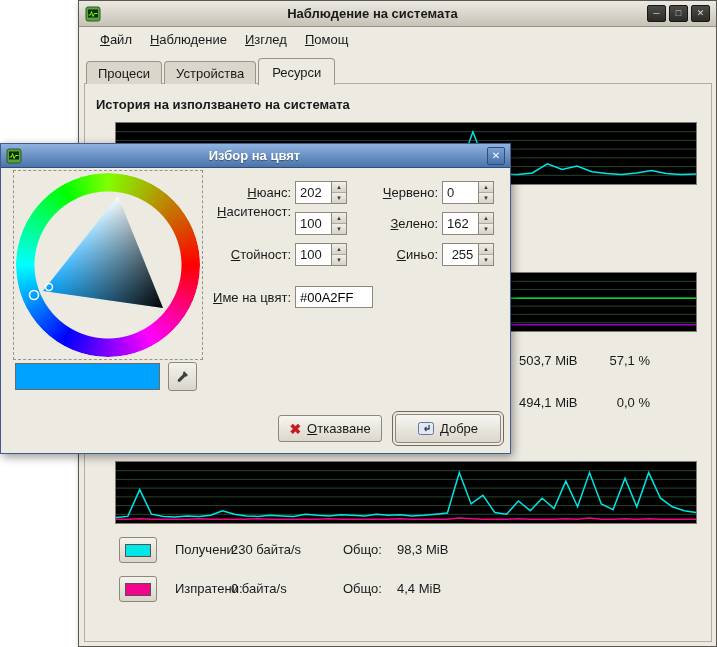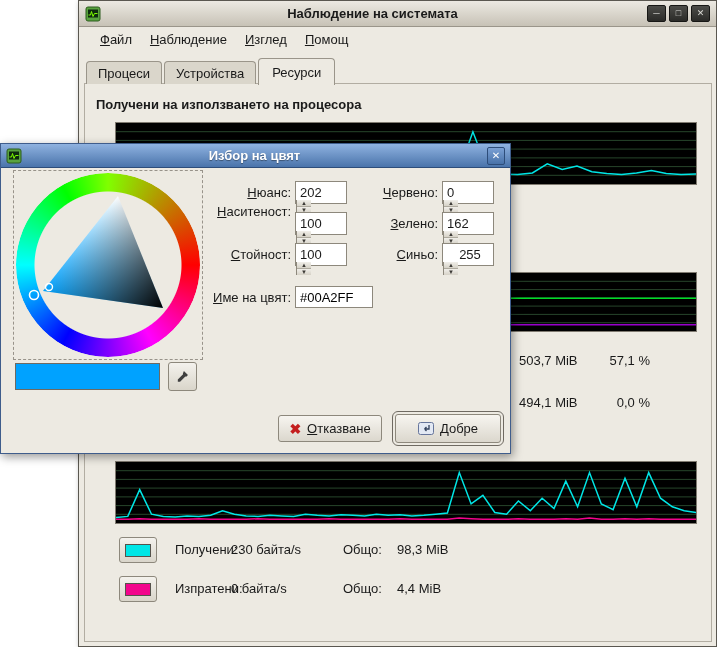--- a/index.html
+++ b/index.html
@@ -90,21 +90,21 @@
     background:conic-gradient(from 0deg, #80ff00, #ff0000 90deg, #ff00ff 150deg, #0000ff 210deg, #00ffff 270deg, #00ff00 330deg, #80ff00 360deg);
     -webkit-mask:radial-gradient(circle closest-side, transparent 73px, #000 74px);
     mask:radial-gradient(circle closest-side, transparent 73px, #000 74px);
   }
   .wheel-overlay { position:absolute; left:2px; top:2px; }
 
   .fld-label { position:absolute; text-align:right; }
   .lbl-c1 { left:205px; width:85px; }
   .lbl-c2 { left:352px; width:85px; }
 
-  .spin { position:absolute; width:52px; height:23px; background:#fff; border:1px solid #8d887c; display:flex;flex-direction:column; }
+  .spin { position:absolute; width:52px; height:23px; background:#fff; border:1px solid #8d887c; display:flex; }
   .spin-val { flex:1; padding:3px 0 0 4px; font-size:13px; }
   .spin-btns { width:15px; border-left:1px solid #8d887c; display:flex; flex-direction:column; }
   .sb { flex:1; background:linear-gradient(#F1EFEA,#D6D2C7); font-size:6px; color:#3c3a36; display:flex; align-items:center; justify-content:center; }
   .sb:first-child { border-bottom:1px solid #aeaa9f; }
 
   .text-input { position:absolute; height:22px; border:1px solid #8d887c; background:#fff; font-family:"Liberation Sans",sans-serif; font-size:13px; padding:0 4px; }
 
   .color-preview { position:absolute; left:14px; top:219px; width:145px; height:27px; border:1px solid #6e6a62; }
   .picker-btn {
     position:absolute; left:167px; top:218px; width:29px; height:29px;
@@ -147,21 +147,21 @@
   </div>
 
   <div class="nb-frame"></div>
 
   <div class="tabs">
     <span class="tab">Процеси</span>
     <span class="tab">Устройства</span>
     <span class="tab active">Ресурси</span>
   </div>
 
-  <div class="section-title">Получени на използването на процесора</div>
+  <div class="section-title">История на използването на системата</div>
 
   <div class="chart" style="left:36px; top:121px; width:582px; height:63px;">
     <svg width="580" height="61">
         <line x1="0" x2="580" y1="8.7" y2="8.7" stroke="#27452B" stroke-width="1"></line>
         <line x1="0" x2="580" y1="17.4" y2="17.4" stroke="#27452B" stroke-width="1"></line>
         <line x1="0" x2="580" y1="26.1" y2="26.1" stroke="#27452B" stroke-width="1"></line>
         <line x1="0" x2="580" y1="34.9" y2="34.9" stroke="#27452B" stroke-width="1"></line>
         <line x1="0" x2="580" y1="43.6" y2="43.6" stroke="#27452B" stroke-width="1"></line>
         <line x1="0" x2="580" y1="52.3" y2="52.3" stroke="#27452B" stroke-width="1"></line>
         <polyline points="0.0,52.2 14.9,53.3 29.7,51.0 44.6,52.7 59.5,51.6 74.4,52.2 89.2,50.5 104.1,51.6 119.0,52.7 133.8,51.0 148.7,52.2 163.6,49.9 178.5,51.6 193.3,52.2 208.2,48.7 223.1,37.3 237.9,50.5 252.8,51.6 267.7,52.2 282.6,51.0 297.4,51.6 312.3,52.2 327.2,50.5 342.1,49.9 356.9,8.8 371.8,47.6 386.7,51.0 401.5,51.6 416.4,49.9 431.3,40.8 446.2,46.5 461.0,43.0 475.9,48.7 490.8,50.5 505.6,51.6 520.5,49.9 535.4,47.6 550.3,50.5 565.1,51.6 580.0,51.0" fill="none" stroke="#00E6E6" stroke-width="1.5"></polyline>

